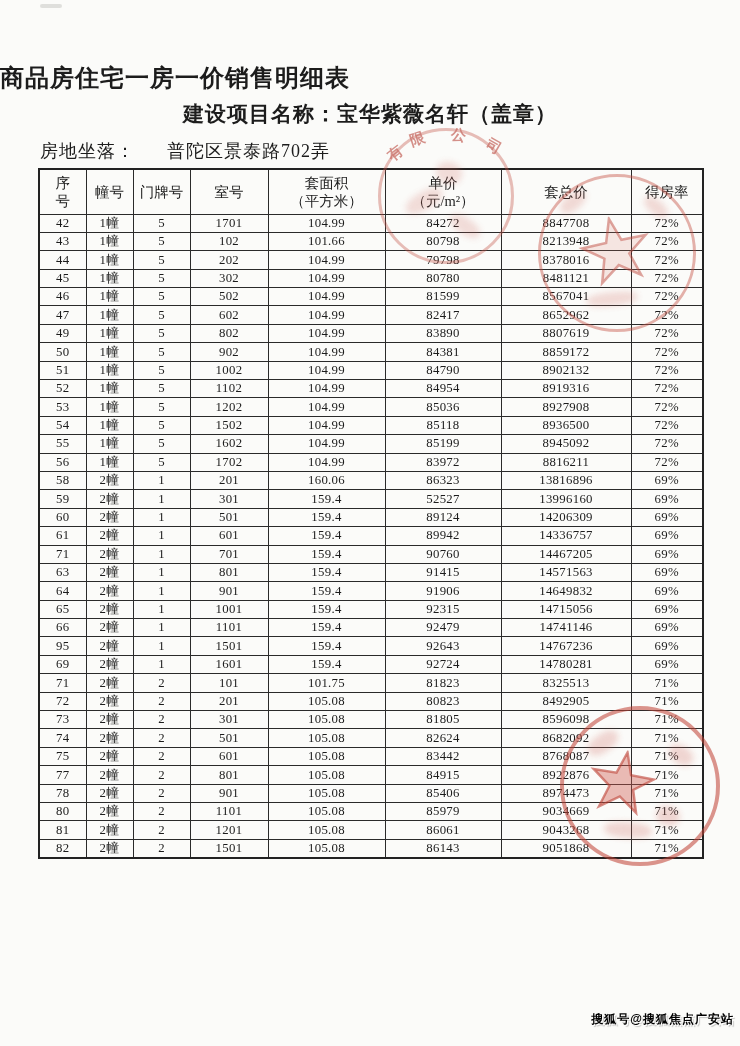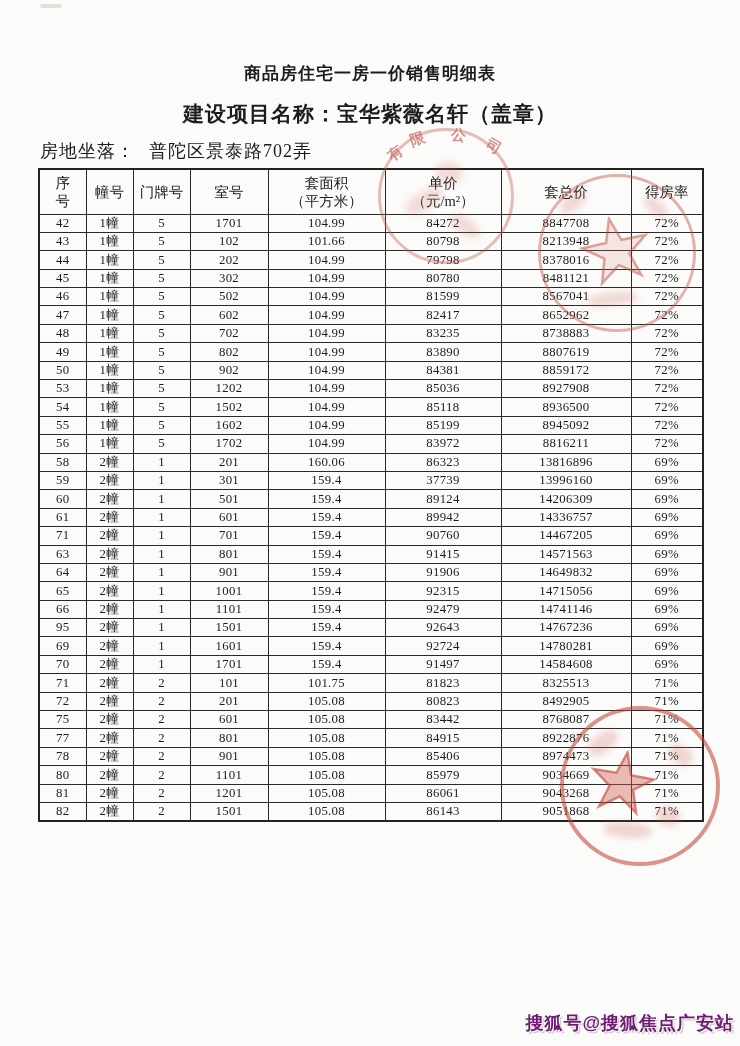--- a/index.html
+++ b/index.html
@@ -12,31 +12,31 @@
     font-family:"Liberation Serif","DejaVu Serif",serif;
     color:#1c1c1c;
     overflow:hidden;
   }
   .scan-artifact {
     position:absolute; left:40px; top:4px; width:22px; height:4px;
     background:#d8d8d4; border-radius:2px; opacity:.8;
   }
   .doc-title {
     position:absolute; top:62px; left:0; width:100%;
-    text-align:center; font-size:17px; font-weight:bold; letter-spacing:1px;
+    font-size:24px; font-weight:bold; letter-spacing:1px;
   }
   .doc-subtitle {
     position:absolute; top:100px; left:0; width:100%;
     text-align:center; font-size:21px; font-weight:bold; letter-spacing:1px;
   }
   .location-line {
     position:absolute; top:139px; left:40px;
     font-size:18px; letter-spacing:1px;
   }
-  .location-line .loc-val { margin-left:14px; }
+  .location-line .loc-val { margin-left:32px; }
 
   table.price-table {
     position:absolute; left:38px; top:168px;
     width:664px;
     border-collapse:collapse;
     table-layout:fixed;
     background:transparent;
   }
   .price-table th, .price-table td {
     border:1px solid #2a2a2a;
@@ -68,22 +68,22 @@
   .seal-char {
     position:absolute; font-size:15px; font-weight:bold;
     color:rgba(185,68,58,.78); font-family:"Liberation Serif",serif;
   }
   .smudge { position:absolute; background:rgba(205,100,90,.28); filter:blur(3px); border-radius:45%; }
   .star-svg { position:absolute; }
 
   .watermark {
     position:absolute; right:6px; top:1011px;
     font-family:"Liberation Sans","DejaVu Sans",sans-serif;
-    font-size:18px; font-weight:bold; letter-spacing:1px;
-    color:#701a75;
+    font-size:12px; font-weight:bold; letter-spacing:1px;
+    color:#000000;
     text-shadow:1px 1px 0 #ffffff, 2px 2px 1px rgba(90,90,90,.35);
   }
 </style>
 </head>
 <body>
 
 <div class="page">
 
   <div class="scan-artifact"></div>
 
@@ -175,47 +175,57 @@
           <td>47</td>
           <td>1幢</td>
           <td>5</td>
           <td>602</td>
           <td>104.99</td>
           <td>82417</td>
           <td>8652962</td>
           <td>72%</td>
         </tr>
         <tr>
-          <td>48</td>
-          <td>1幢</td>
-          <td>5</td>
-          <td>702</td>
-          <td>104.99</td>
-          <td>83235</td>
-          <td>8738883</td>
-          <td>72%</td>
-        </tr>
-        <tr>
           <td>49</td>
           <td>1幢</td>
           <td>5</td>
           <td>802</td>
           <td>104.99</td>
           <td>83890</td>
           <td>8807619</td>
           <td>72%</td>
         </tr>
         <tr>
           <td>50</td>
           <td>1幢</td>
           <td>5</td>
           <td>902</td>
           <td>104.99</td>
           <td>84381</td>
           <td>8859172</td>
+          <td>72%</td>
+        </tr>
+        <tr>
+          <td>51</td>
+          <td>1幢</td>
+          <td>5</td>
+          <td>1002</td>
+          <td>104.99</td>
+          <td>84790</td>
+          <td>8902132</td>
+          <td>72%</td>
+        </tr>
+        <tr>
+          <td>52</td>
+          <td>1幢</td>
+          <td>5</td>
+          <td>1102</td>
+          <td>104.99</td>
+          <td>84954</td>
+          <td>8919316</td>
           <td>72%</td>
         </tr>
         <tr>
           <td>53</td>
           <td>1幢</td>
           <td>5</td>
           <td>1202</td>
           <td>104.99</td>
           <td>85036</td>
           <td>8927908</td>
@@ -260,21 +270,21 @@
           <td>86323</td>
           <td>13816896</td>
           <td>69%</td>
         </tr>
         <tr>
           <td>59</td>
           <td>2幢</td>
           <td>1</td>
           <td>301</td>
           <td>159.4</td>
-          <td>37739</td>
+          <td>52527</td>
           <td>13996160</td>
           <td>69%</td>
         </tr>
         <tr>
           <td>60</td>
           <td>2幢</td>
           <td>1</td>
           <td>501</td>
           <td>159.4</td>
           <td>89124</td>
@@ -352,50 +362,60 @@
           <td>69%</td>
         </tr>
         <tr>
           <td>69</td>
           <td>2幢</td>
           <td>1</td>
           <td>1601</td>
           <td>159.4</td>
           <td>92724</td>
           <td>14780281</td>
-          <td>69%</td>
-        </tr>
-        <tr>
-          <td>70</td>
-          <td>2幢</td>
-          <td>1</td>
-          <td>1701</td>
-          <td>159.4</td>
-          <td>91497</td>
-          <td>14584608</td>
           <td>69%</td>
         </tr>
         <tr>
           <td>71</td>
           <td>2幢</td>
           <td>2</td>
           <td>101</td>
           <td>101.75</td>
           <td>81823</td>
           <td>8325513</td>
           <td>71%</td>
         </tr>
         <tr>
           <td>72</td>
           <td>2幢</td>
           <td>2</td>
           <td>201</td>
           <td>105.08</td>
           <td>80823</td>
           <td>8492905</td>
+          <td>71%</td>
+        </tr>
+        <tr>
+          <td>73</td>
+          <td>2幢</td>
+          <td>2</td>
+          <td>301</td>
+          <td>105.08</td>
+          <td>81805</td>
+          <td>8596098</td>
+          <td>71%</td>
+        </tr>
+        <tr>
+          <td>74</td>
+          <td>2幢</td>
+          <td>2</td>
+          <td>501</td>
+          <td>105.08</td>
+          <td>82624</td>
+          <td>8682092</td>
           <td>71%</td>
         </tr>
         <tr>
           <td>75</td>
           <td>2幢</td>
           <td>2</td>
           <td>601</td>
           <td>105.08</td>
           <td>83442</td>
           <td>8768087</td>

